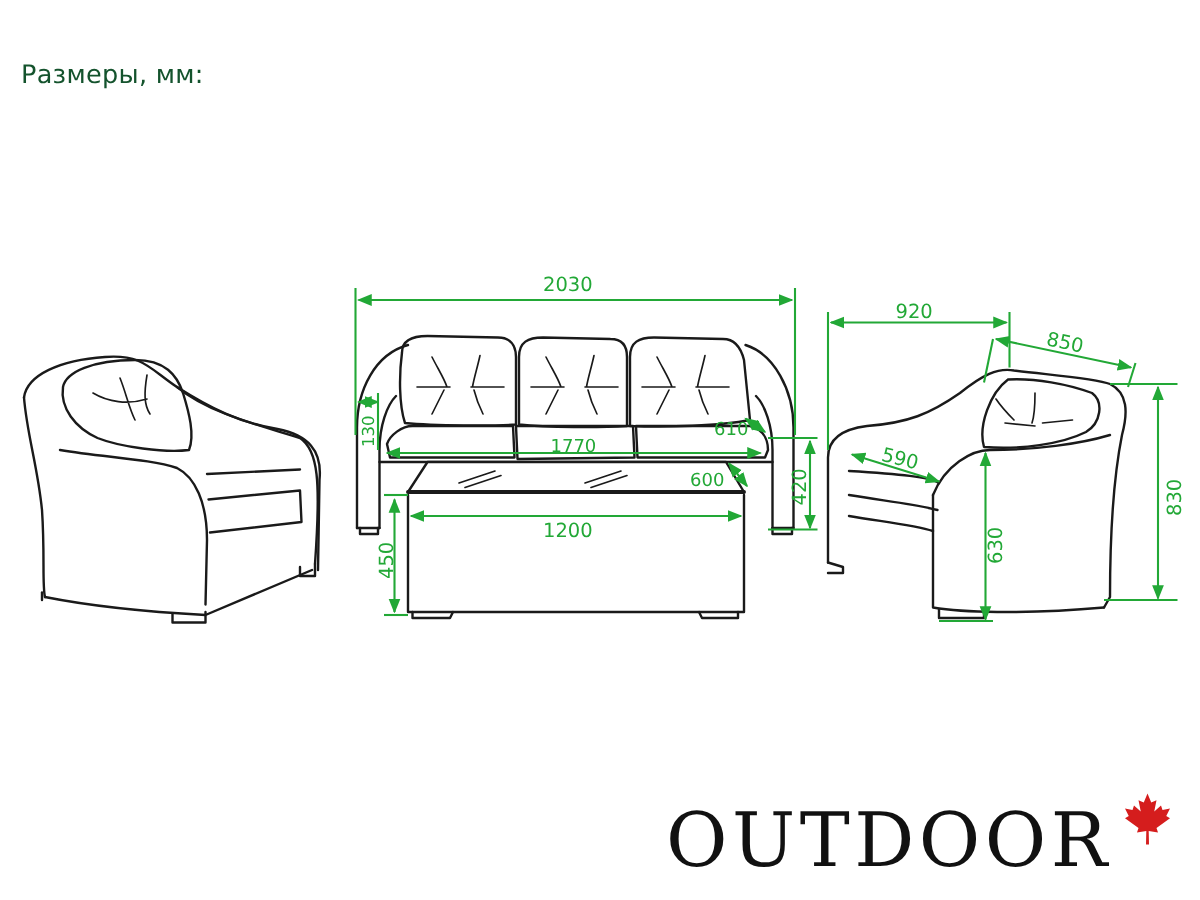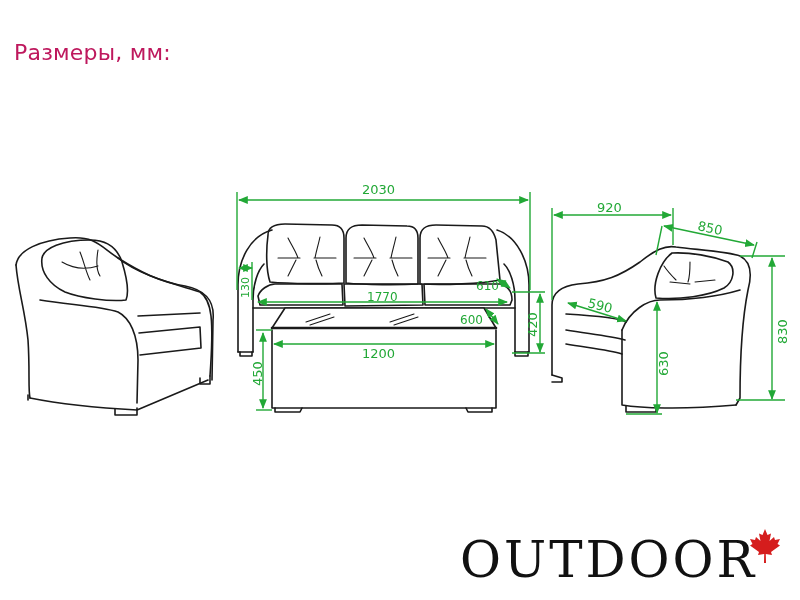--- a/index.html
+++ b/index.html
@@ -1,24 +1,24 @@
 <!DOCTYPE html>
 <html><head>
 <meta charset="utf-8">
 <style>
   html, body { margin: 0; padding: 0; background: #ffffff; }
   body { width: 800px; height: 600px; position: relative; overflow: hidden; font-family: "DejaVu Sans", sans-serif; }
-  .caption { position: absolute; left: 14px; top: 40px; font-size: 22px; color: #be185d; letter-spacing: 0.2px; }
+  .caption { position: absolute; left: 14px; top: 40px; font-size: 17px; color: #14532d; letter-spacing: 0.2px; }
   svg.drawing { position: absolute; left: 0; top: 0; }
   .ln { fill: none; stroke: #1a1a1a; stroke-width: 1.6; stroke-linejoin: round; stroke-linecap: round; }
   .ln-thin { fill: none; stroke: #1a1a1a; stroke-width: 1.1; stroke-linecap: round; }
   .dim { stroke: #22a836; stroke-width: 1.4; fill: none; }
   .dim-t { fill: #22a836; font-family: "DejaVu Sans", sans-serif; font-size: 13px; }
   .arr { fill: #22a836; }
-  .brand { position: absolute; left: 460px; top: 530px; font-family: "DejaVu Serif", serif; font-size: 50px; color: #111; letter-spacing: 3px; font-weight: normal; line-height: 60px; }
+  .brand { position: absolute; left: 444px; top: 530px; font-family: "DejaVu Serif", serif; font-size: 50px; color: #111; letter-spacing: 3px; font-weight: normal; line-height: 60px; }
   .leaf { position: absolute; left: 748px; top: 528px; }
 </style>
 </head>
 <body>
 
 <div class="caption">Размеры, мм:</div>
 
 <svg class="drawing" width="800" height="600" viewBox="0 0 800 600">
   <defs>
     <marker id="ah" viewBox="0 0 10 10" refX="9" refY="5" markerWidth="7" markerHeight="7" orient="auto-start-reverse">

